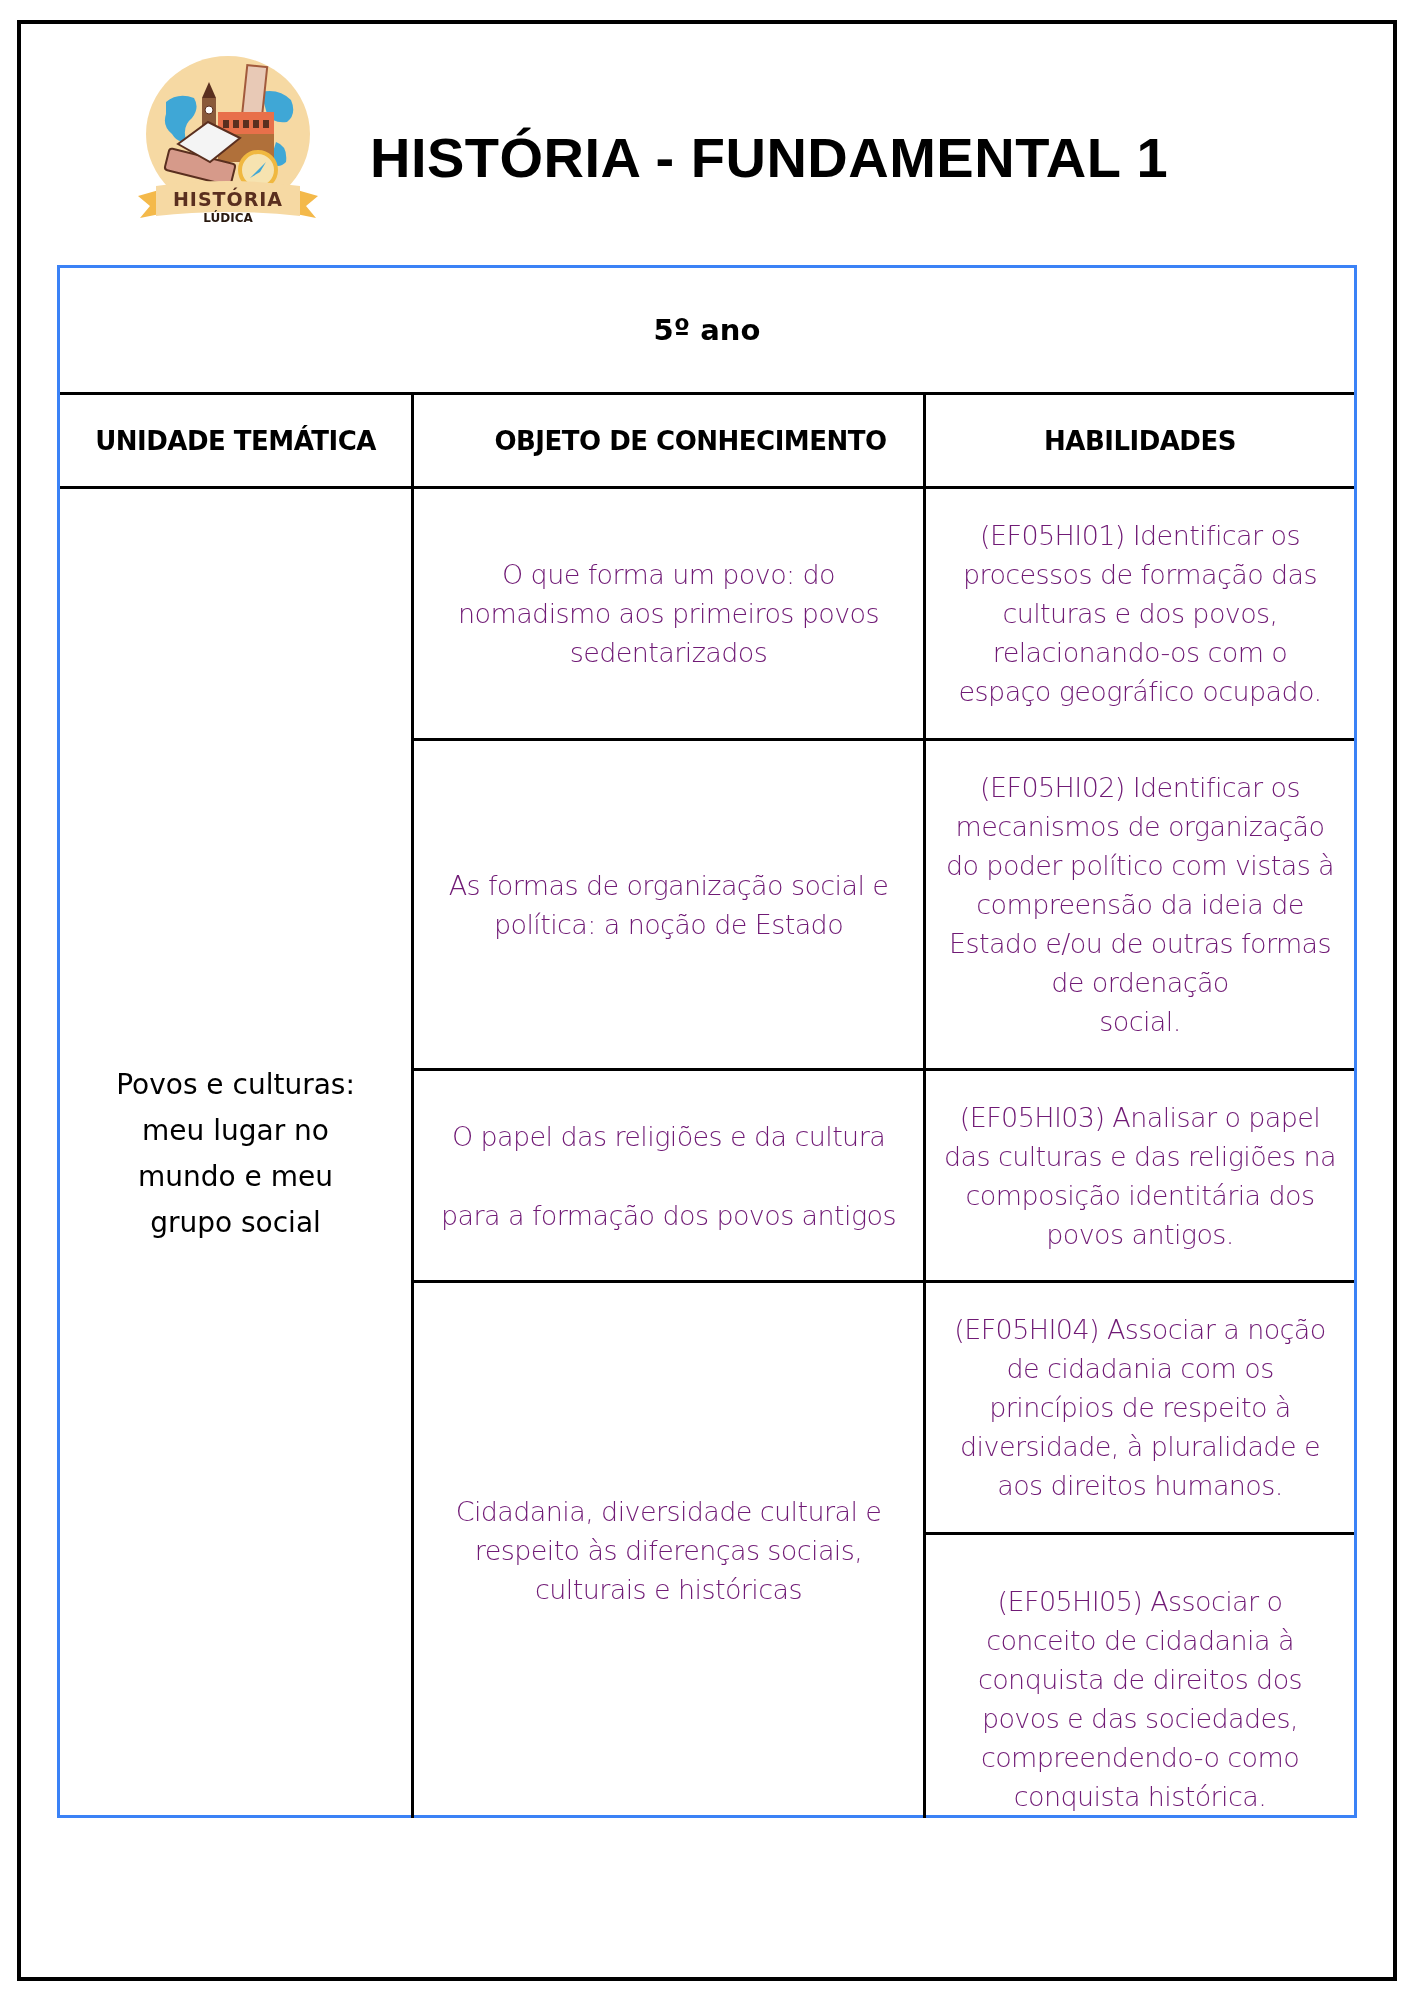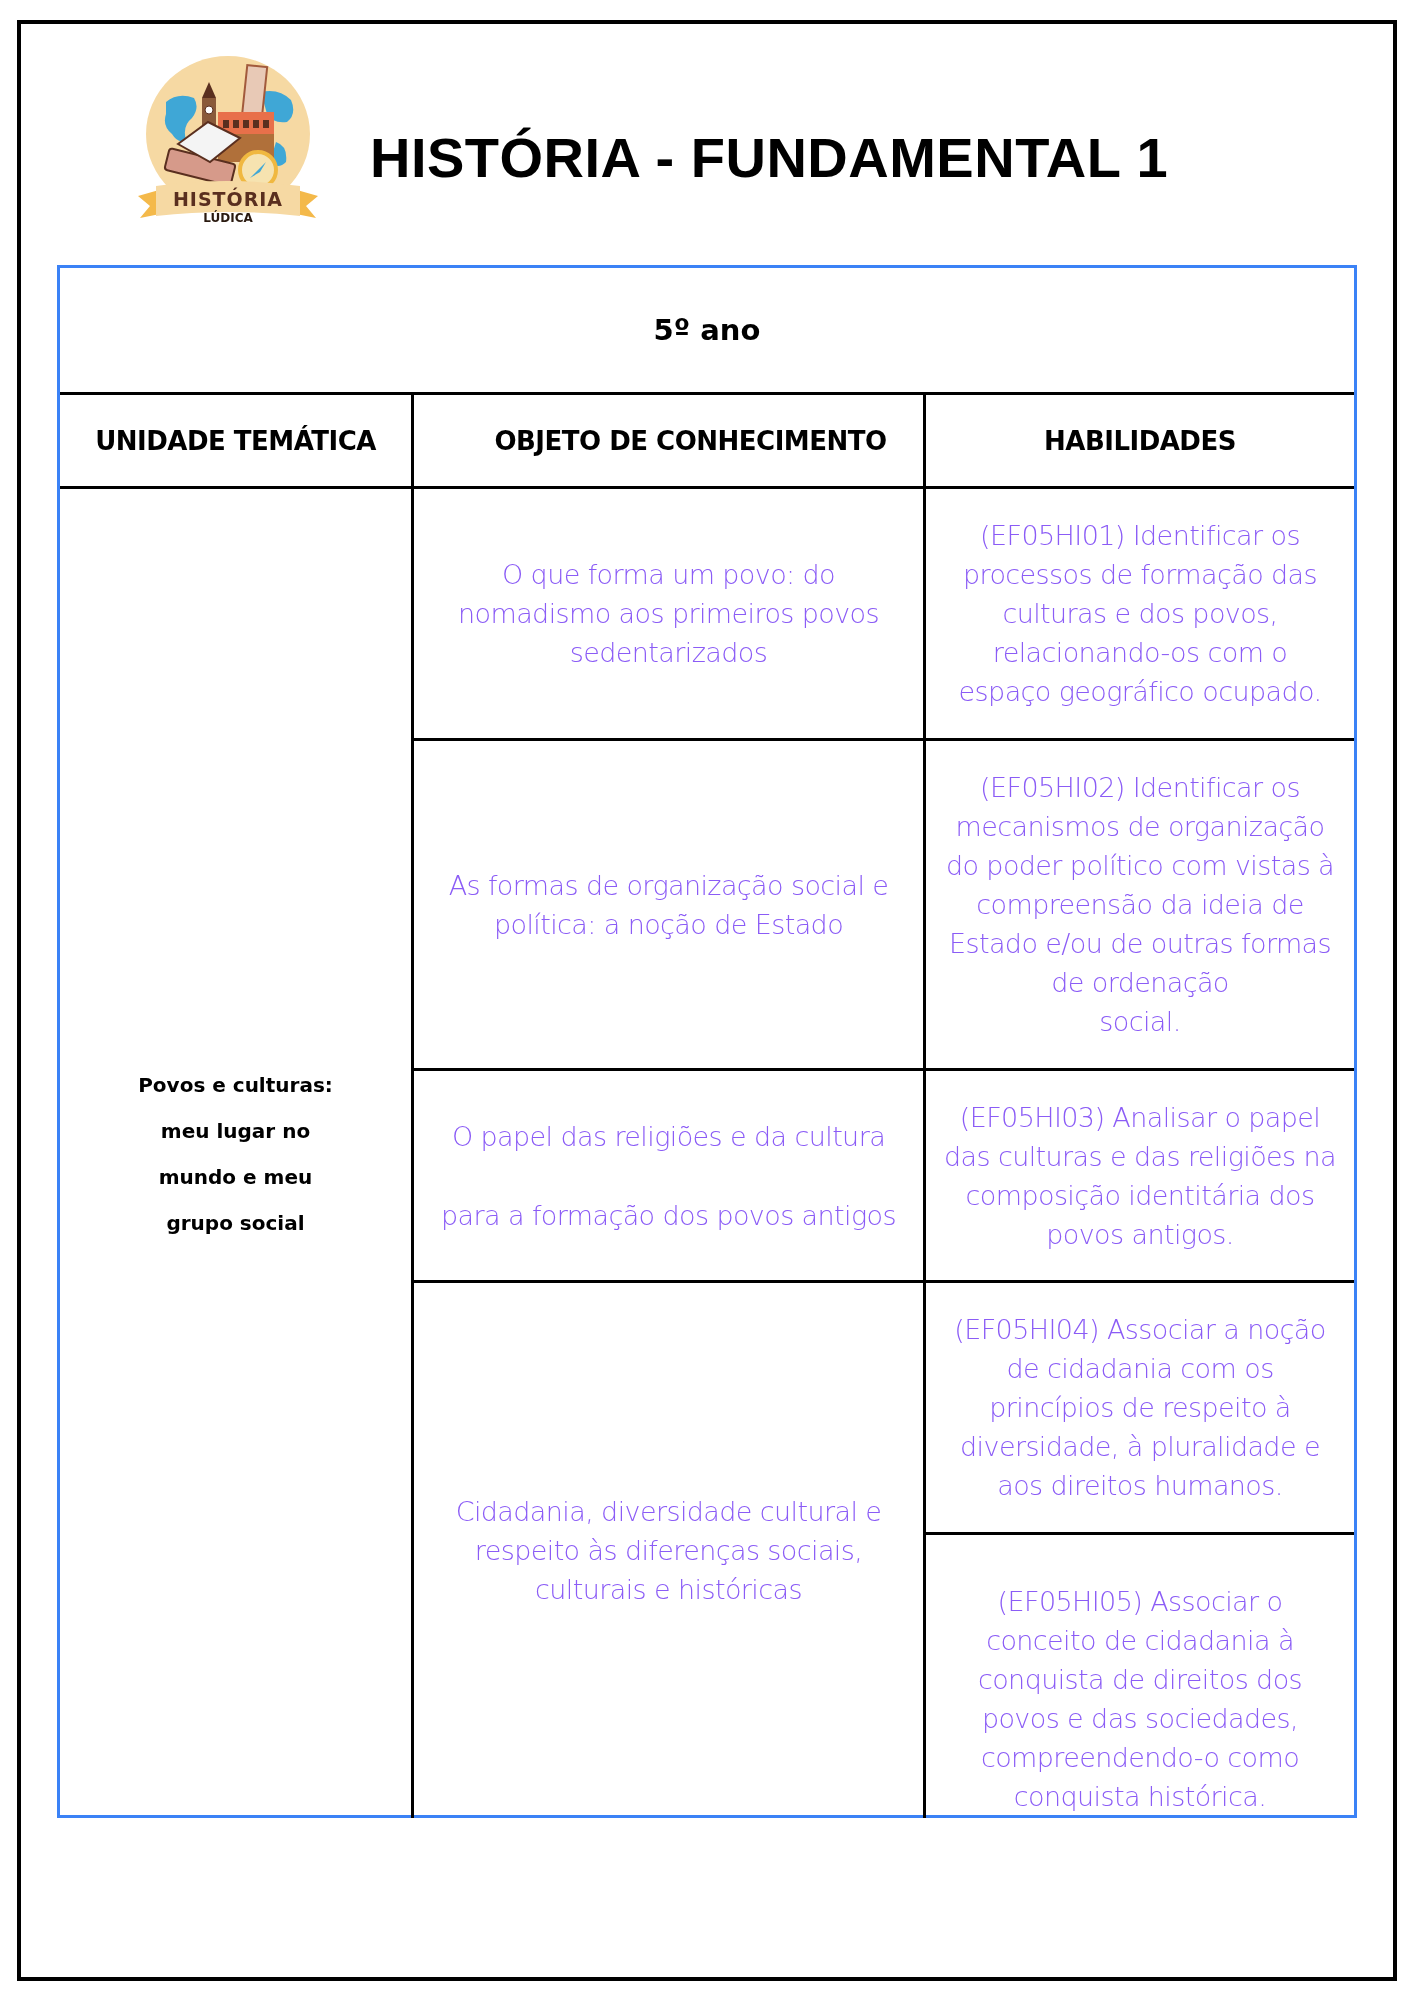--- a/index.html
+++ b/index.html
@@ -9,22 +9,22 @@
 
     .logo { position: absolute; left: 126px; top: 52px; width: 200px; height: 190px; }
     .title { position: absolute; left: 370px; top: 130px; font-family: "Liberation Sans", sans-serif; font-weight: 700; font-size: 56px; letter-spacing: 0.5px; line-height: 1; }
 
     .tbl { position: absolute; left: 57px; top: 265px; width: 1300px; height: 1553px; border: 3px solid #3b82f6; box-sizing: border-box; }
     .cell { position: absolute; display: flex; align-items: center; justify-content: center; text-align: center; box-sizing: border-box; }
     .hline, .vline { position: absolute; background: #000; }
 
     .grade { font-weight: 700; font-size: 29px; font-family: "DejaVu Sans", sans-serif; }
     .colhead { font-weight: 700; font-size: 26px; font-family: "DejaVu Sans", sans-serif; letter-spacing: -0.5px; }
-    .unit { font-weight: 700; font-size: 20px; line-height: 46px; font-family: "DejaVu Sans", sans-serif; padding: 0 30px; }
-    .body-text { font-size: 27px; line-height: 39px; font-family: "DejaVu Sans", sans-serif; font-weight: 300; color: #8b5cf6; letter-spacing: -0.6px; }
+    .unit { font-weight: 400; font-size: 28px; line-height: 46px; font-family: "DejaVu Sans", sans-serif; padding: 0 30px; }
+    .body-text { font-size: 27px; line-height: 39px; font-family: "DejaVu Sans", sans-serif; font-weight: 300; color: #701a75; letter-spacing: -0.6px; }
     .body-text span { display: block; }
   </style>
 </head>
 <body>
 
 <div class="frame"></div>
 
 <div class="logo">
   <svg width="200" height="190" viewBox="0 0 200 190">
     <ellipse cx="102" cy="82" rx="82" ry="78" fill="#f6d9a3"></ellipse>

